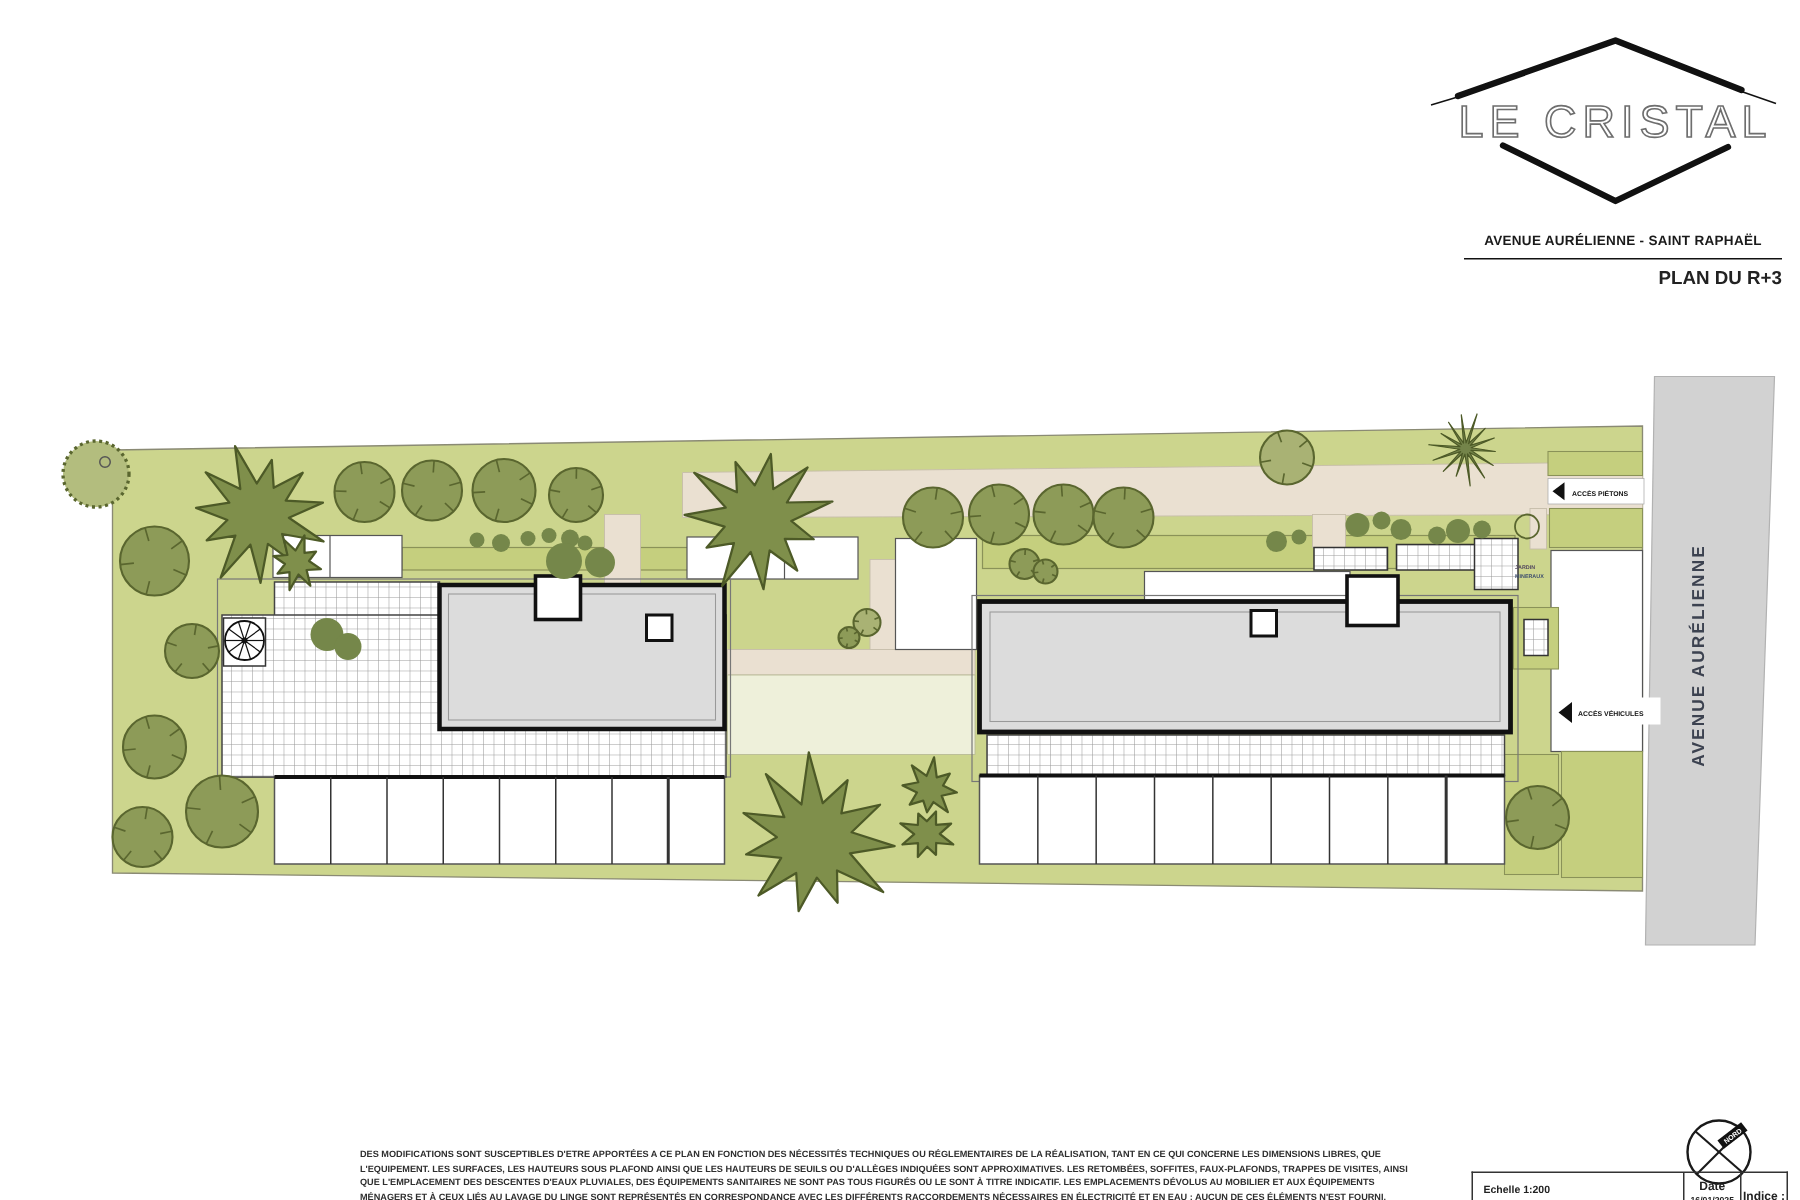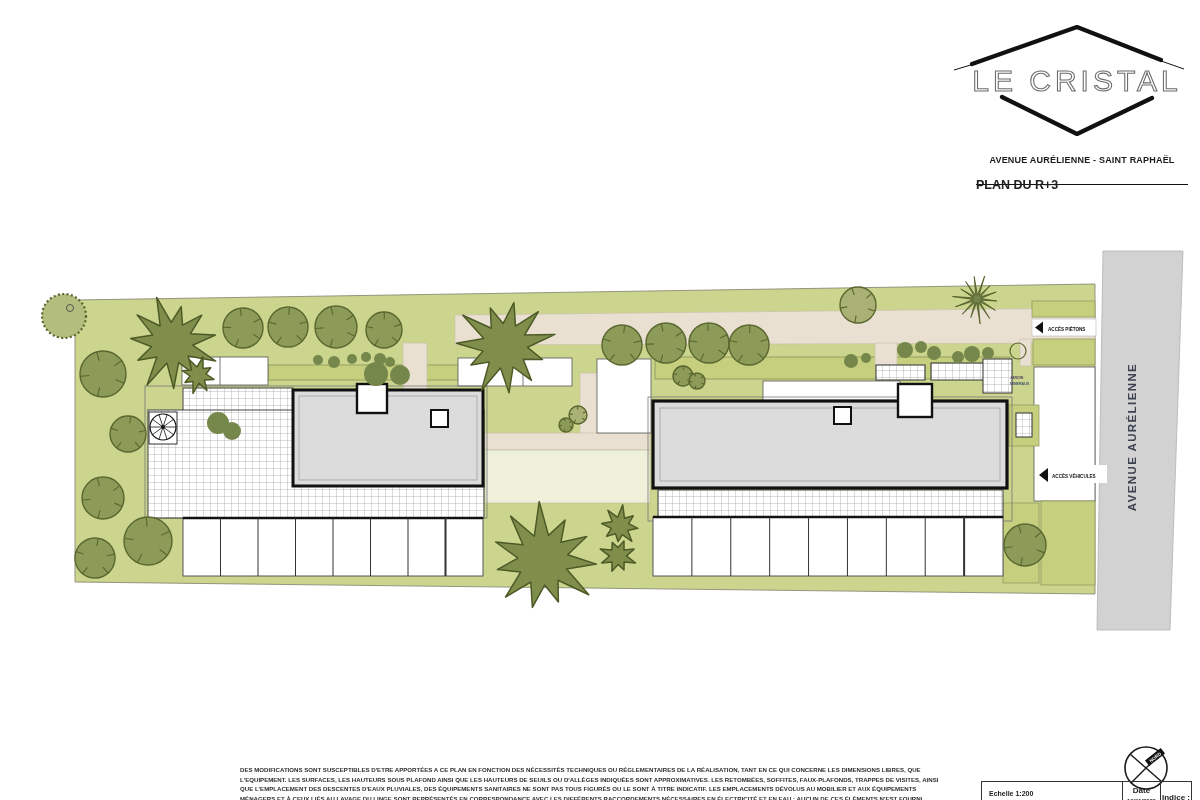--- a/index.html
+++ b/index.html
@@ -1,22 +1,22 @@
 <!DOCTYPE html>
 <html style="--site_green: #ccd58d; --hedge_green: #c5cf7e; --tree_green: #8d9b58; --tree_dark: #5a662f; --tree_light: #a9b274; --palm_green: #7f8f4b; --palm_dark: #4d5a27; --shrub_green: #75874a; --path_beige: #eae0d1; --pale_green: #eef0da; --road_gray: #d2d2d2; --roof_gray: #dcdcdc; --ink: #111111;"><head>
 <meta charset="utf-8">
 <style>
   html,body{margin:0;padding:0;background:#fff;}
   .page{position:relative;width:1200px;height:800px;background:#fff;overflow:hidden;
         font-family:"Liberation Sans",sans-serif;margin-top:13px;}
   .abs{position:absolute;}
   
   .addr{left:976px;top:142px;width:212px;text-align:center;font-size:9px;font-weight:700;
-        color:#1a1a1a;letter-spacing:.2px;padding-bottom:19px;border-bottom:1.6px solid #111;}
-  .plantitle{left:976px;top:165px;width:212px;text-align:left;font-size:12.5px;font-weight:700;color:#222;}
+        color:#1a1a1a;letter-spacing:.2px;padding-bottom:7px;border-bottom:1.6px solid #111;}
+  .plantitle{left:976px;top:165px;width:212px;text-align:right;font-size:12.5px;font-weight:700;color:#222;}
   
   .disc{left:240px;top:752px;font-size:6.1px;line-height:9.7px;font-weight:700;color:#2e2e2e;white-space:nowrap;}
   .arev{left:30px;top:754px;width:190px;height:46px;}
   .arev .bar{position:absolute;transform:skewX(-10deg);}
   .arev .word{position:absolute;left:62px;top:10px;font-size:25px;font-weight:700;color:#8f8f8f;letter-spacing:4px;}
   .arev .sub{position:absolute;left:64px;top:38px;font-size:9.5px;font-weight:700;color:#8f8f8f;letter-spacing:1.8px;}
   
   .tblock{left:981px;top:768px;width:209px;height:40px;border:1px solid #333;border-bottom:none;
           font-weight:700;color:#222;}
   .tb-cell{position:absolute;top:0;height:40px;box-sizing:border-box;}

